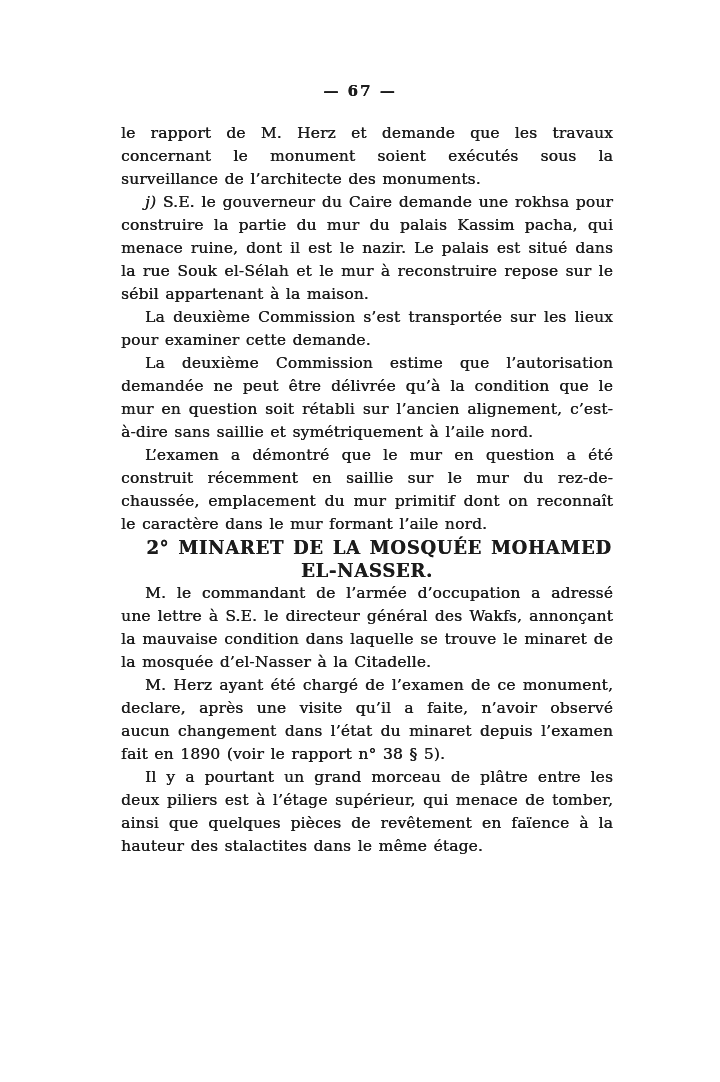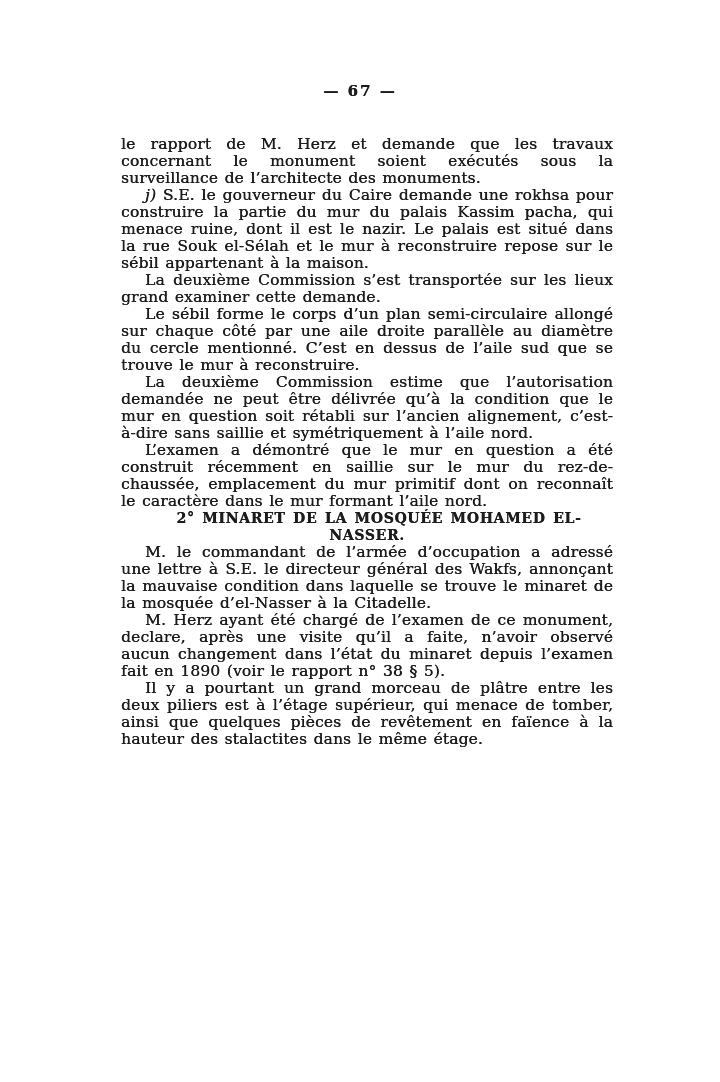--- a/index.html
+++ b/index.html
@@ -24,63 +24,62 @@
     width: 720px;
     text-align: center;
     font-size: 15px;
     font-weight: bold;
     letter-spacing: 2px;
     text-shadow: 0.3px 0 0 currentColor;
   }
   .body-text {
     position: absolute;
     left: 121px;
-    top: 136px;
+    top: 122px;
     width: 492px;
     font-size: 15.5px;
-    line-height: 17px;
+    line-height: 23px;
     text-align: justify;
     word-spacing: 1.4px;
     letter-spacing: 0.15px;
     text-shadow: 0.3px 0 0 currentColor;
   }
   .body-text p {
     margin: 0;
     text-indent: 24px;
   }
   .body-text p.noindent {
     text-indent: 0;
   }
   .heading {
     margin: 25px 0 22px 0;
     text-align: center;
     text-indent: 0;
     font-weight: bold;
-    font-size: 14px;
+    font-size: 18px;
     letter-spacing: 0.7px;
     word-spacing: 2px;
   }
   .it { font-style: italic; }
 </style>
 </head>
 <body>
 
 <div class="page">
 
   <div class="pageno">— 67 —</div>
 
   <div class="body-text">
 
     <p class="noindent">le rapport de M. Herz et demande que les travaux concernant le monument soient exécutés sous la surveillance de l’architecte des monuments.</p>
 
     <p><span class="it">j)</span><span> S.E. le gouverneur du Caire demande une rokhsa pour construire la partie du mur du palais Kassim pacha, qui menace ruine, dont il est le nazir. Le palais est situé dans la rue Souk el-Sélah et le mur à reconstruire repose sur le sébil appartenant à la maison.</span></p>
 
-    <p>La deuxième Commission s’est transportée sur les lieux grand examiner cette demande.</p>
+    <p>La deuxième Commission s’est transportée sur les lieux pour examiner cette demande.</p>
 
-    <p>Le sébil forme le corps d’un plan semi-circulaire allongé sur chaque côté par une aile droite parallèle au diamètre du cercle mentionné. C’est en dessus de l’aile sud que se trouve le mur à reconstruire.</p>
 
     <p>La deuxième Commission estime que l’autorisation demandée ne peut être délivrée qu’à la condition que le mur en question soit rétabli sur l’ancien alignement, c’est-à-dire sans saillie et symétriquement à l’aile nord.</p>
 
     <p>L’examen a démontré que le mur en question a été construit récemment en saillie sur le mur du rez-de-chaussée, emplacement du mur primitif dont on reconnaît le caractère dans le mur formant l’aile nord.</p>
 
     <p class="heading">2° MINARET DE LA MOSQUÉE MOHAMED EL-NASSER.</p>
 
     <p>M. le commandant de l’armée d’occupation a adressé une lettre à S.E. le directeur général des Wakfs, annonçant la mauvaise condition dans laquelle se trouve le minaret de la mosquée d’el-Nasser à la Citadelle.</p>
 
     <p>M. Herz ayant été chargé de l’examen de ce monument, declare, après une visite qu’il a faite, n’avoir observé aucun changement dans l’état du minaret depuis l’examen fait en 1890 (voir le rapport n° 38 § 5).</p>

